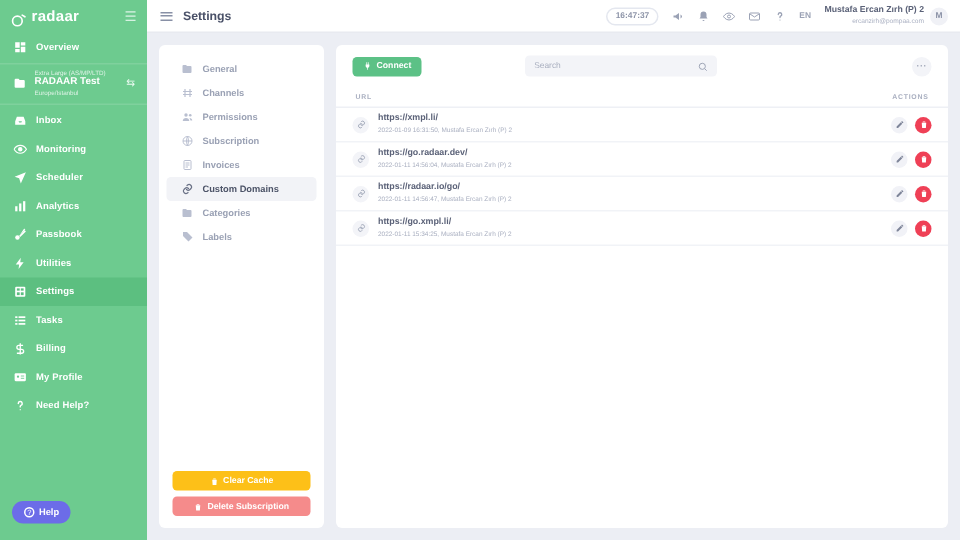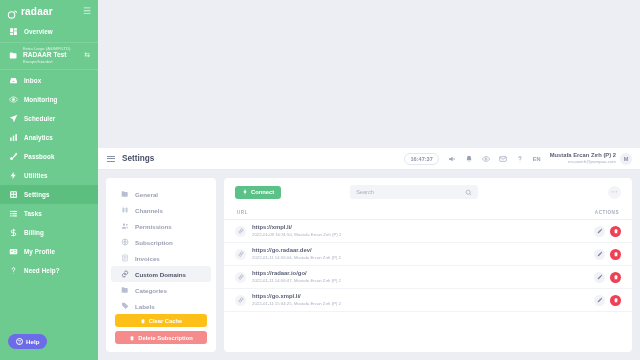--- a/index.html
+++ b/index.html
@@ -2,21 +2,21 @@
 <html><head>
 <meta charset="utf-8">
 <style>
   * { box-sizing: border-box; margin: 0; padding: 0; }
   html, body {
     width: 640px; height: 360px;
     font-family: "Liberation Sans", sans-serif;
     background: #eceef4;
     overflow: hidden;
   }
-  .app { display: flex; width: 640px; height: 360px; align-items: flex-end; }
+  .app { display: flex; width: 640px; height: 360px; }
 
   
   .sidebar {
     width: 98px; height: 360px;
     background: #6dcb8f;
     display: flex; flex-direction: column;
     position: relative; flex: 0 0 98px;
   }
   .brand {
     height: 22px; display: flex; align-items: center;

